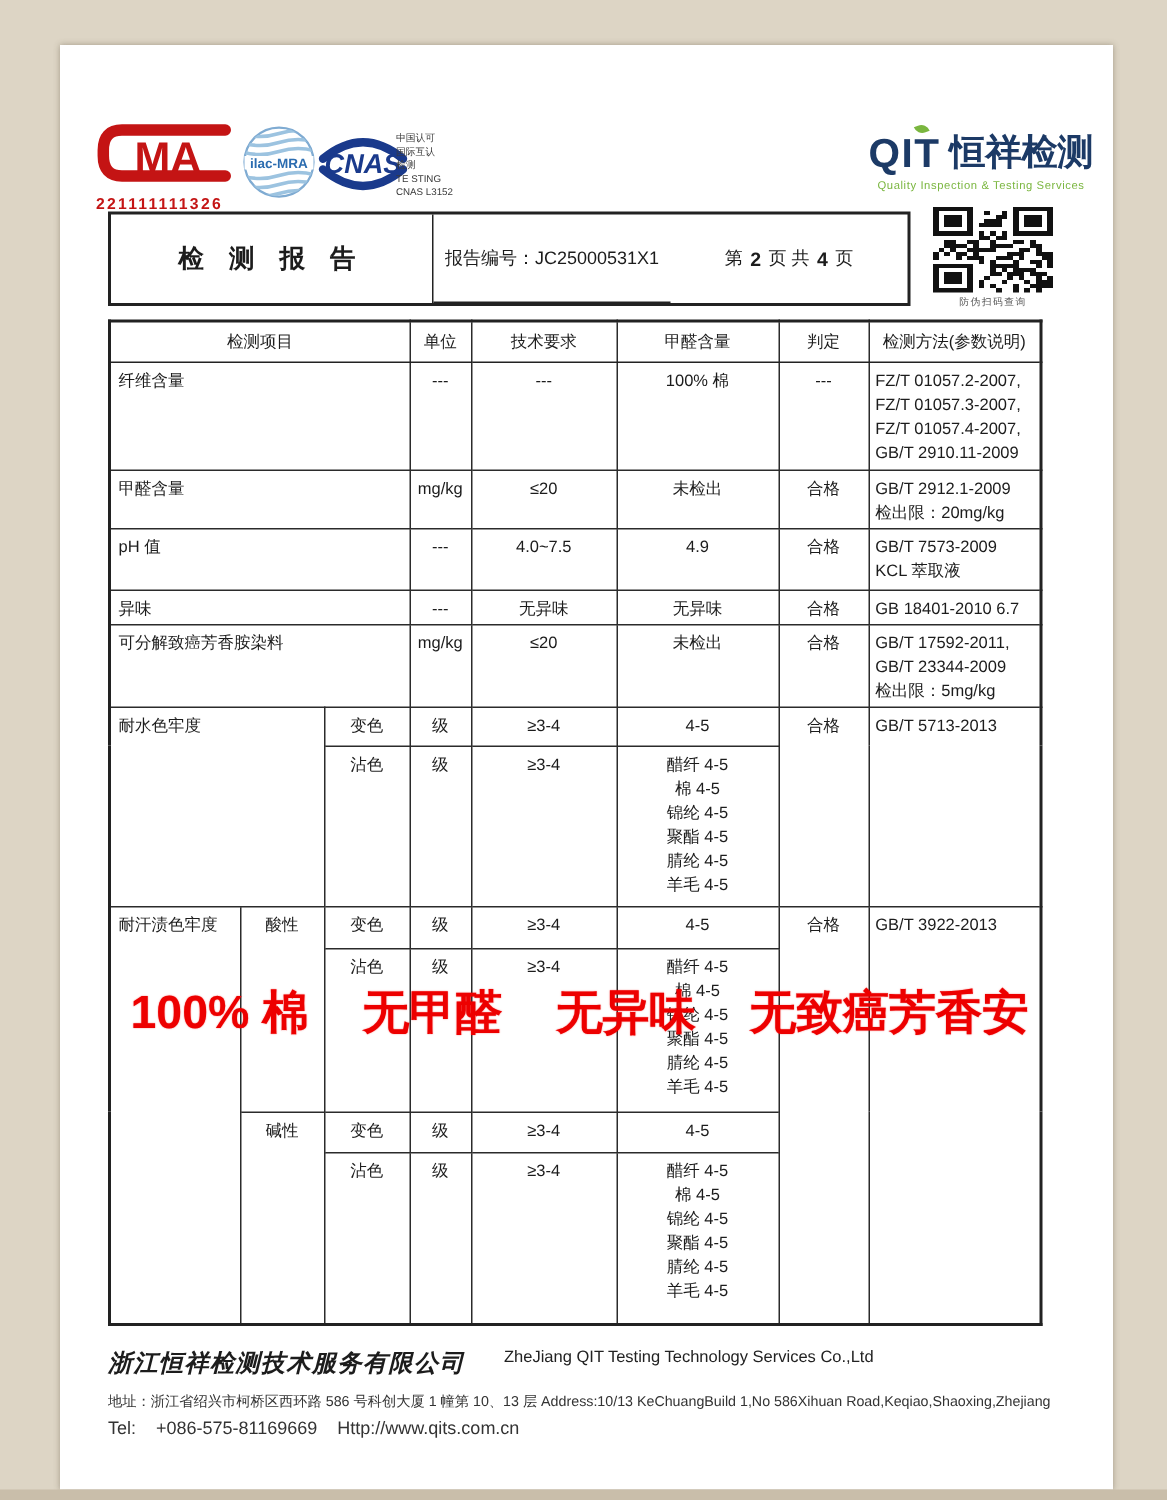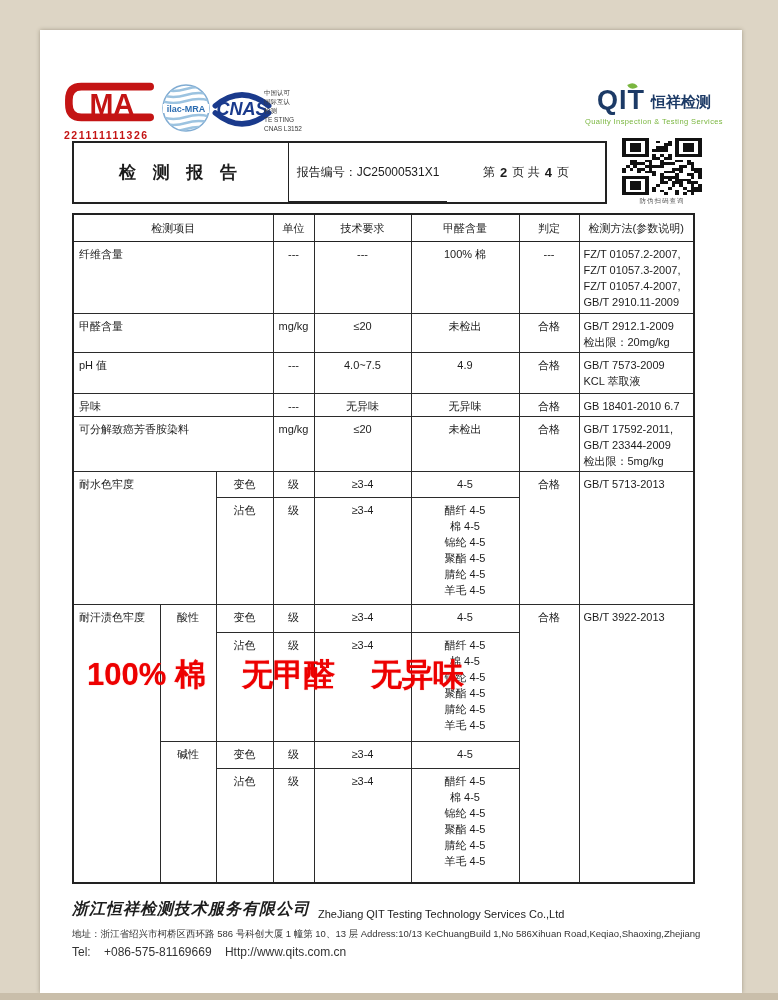--- a/index.html
+++ b/index.html
@@ -10,21 +10,21 @@
 
   
   .logo-cma { position:absolute; left:24px; top:50px; width:92px; }
   .cma-num { color:#c41414; font-weight:bold; font-size:10.5px; letter-spacing:1.5px; margin-top:1px; }
   .logo-ilac { position:absolute; left:121px; top:53px; }
   .logo-cnas { position:absolute; left:169px; top:58px; }
   .accred { position:absolute; left:224px; top:58px; font-size:6.5px; line-height:9px; color:#3a3a3a; }
   .logo-qit { position:absolute; left:524px; top:55px; width:180px; text-align:center; }
   .qit-row { font-weight:bold; color:#1c3a66; position:relative; display:inline-block; }
   .qit-en { font-size:27px; letter-spacing:1px; }
-  .qit-cn { font-size:15px; margin-left:6px; vertical-align:2px; }
+  .qit-cn { font-size:24px; margin-left:6px; vertical-align:2px; }
   .qit-leaf { position:absolute; left:31px; top:-2px; width:9px; height:6px; background:#7ab63f; border-radius:0 6px 0 6px; transform:rotate(-22deg); }
   .qit-sub { font-size:7.5px; color:#7ab63f; letter-spacing:.4px; margin-top:1px; }
 
   
   .hdr { position:absolute; left:32px; top:111px; width:535px; height:63px; border:2px solid #222; display:flex; }
   .hdr-title { width:215px; border-right:1.5px solid #222; display:flex; align-items:center; justify-content:center;
                font-size:17px; font-weight:bold; letter-spacing:6px; }
   .hdr-right { flex:1; display:flex; flex-direction:row; }
   .hdr-no { flex:1; border-bottom:1.5px solid #222; display:flex; align-items:center; justify-content:center; font-size:12px; }
   .hdr-page { flex:1; display:flex; align-items:center; justify-content:center; font-size:12px; gap:5px; }
@@ -45,21 +45,21 @@
   .rpt td.method { text-align:left; padding-left:4px; }
   .pre { white-space:pre-line; }
 
   
   .overlay { position:absolute; left:47px; top:624px; width:640px; display:flex; gap:36px;
              font-size:31px; font-weight:bold; color:#ed0000; white-space:nowrap; z-index:5;
              text-shadow:0 0 1px rgba(237,0,0,.6); }
 
   
   .footer { position:absolute; left:32px; top:869px; width:640px; }
-  .f-line1 { display:flex; align-items:flex-end; gap:8px; }
+  .f-line1 { display:flex; align-items:flex-start; gap:26px; }
   .f-cn { font-family:"DejaVu Serif", serif; font-style:italic; font-weight:bold; font-size:16px; letter-spacing:1px; }
   .f-en { font-size:11px; color:#222; }
   .f-addr { font-size:9.5px; margin-top:8px; color:#333; }
   .f-tel { font-size:12px; margin-top:4px; color:#333; white-space:pre; }
 </style>
 </head>
 <body>
 
 <div class="paper">
 
@@ -483,20 +483,21 @@
 腈纶  4-5
 羊毛  4-5</td>
     </tr>
   </tbody>
     </table>
 
   <div class="overlay">
     <span>100% 棉</span>
     <span>无甲醛</span>
     <span>无异味</span>
+    <span>无致癌芳香安</span>
   </div>
 
   <div class="footer">
     <div class="f-line1">
       <span class="f-cn">浙江恒祥检测技术服务有限公司</span>
       <span class="f-en">ZheJiang QIT Testing Technology Services Co.,Ltd</span>
     </div>
     <div class="f-addr">地址：浙江省绍兴市柯桥区西环路 586 号科创大厦 1 幢第 10、13 层  Address:10/13 KeChuangBuild 1,No 586Xihuan Road,Keqiao,Shaoxing,Zhejiang</div>
     <div class="f-tel">Tel:    +086-575-81169669    Http://www.qits.com.cn</div>
   </div>

